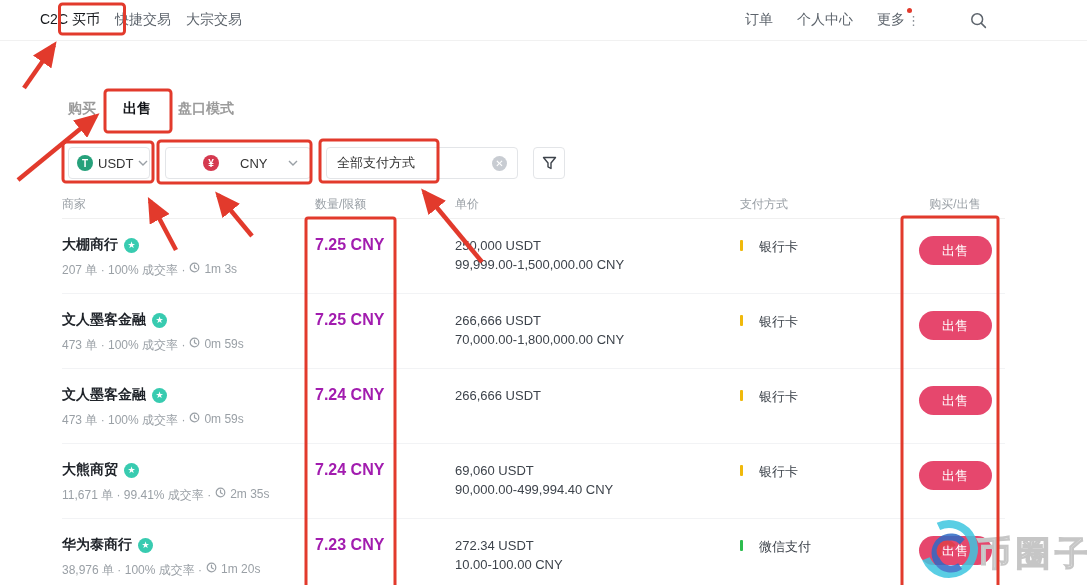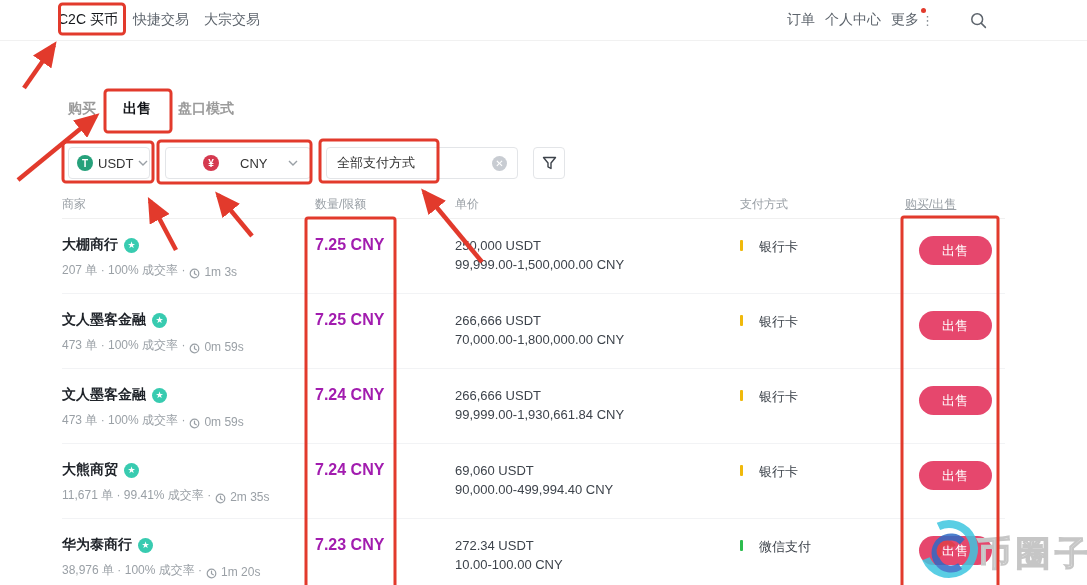--- a/index.html
+++ b/index.html
@@ -18,26 +18,26 @@
   body{
     position:relative;background:#fff;overflow:hidden;
     font-family:"Liberation Sans","DejaVu Sans",sans-serif;
     color:var(--text-dark);
   }
   
   .topbar{
     position:absolute;top:0;left:0;right:0;height:41px;
     border-bottom:1px solid #f1f1f1;
     display:flex;align-items:center;
-    padding:0 100px 0 58px;font-size:14px;
+    padding:0 100px 0 40px;font-size:14px;
   }
   .topnav{display:flex;gap:15px;align-items:center;color:#5d646c;}
   .topnav .nav-item{cursor:pointer;white-space:nowrap;}
   .topnav .nav-item.active{color:#15181c;}
-  .topnav-right{margin-left:auto;display:flex;gap:10px;align-items:center;color:#5d646c;}
+  .topnav-right{margin-left:auto;display:flex;gap:24px;align-items:center;color:#5d646c;}
   .more-wrap{position:relative;display:flex;align-items:center;}
   .red-dot{position:absolute;top:-3px;right:8px;width:5px;height:5px;border-radius:50%;background:#e23a2c;}
   .vdots{color:#8a9097;font-size:13px;margin-left:2px;letter-spacing:0;}
   .search-btn{margin-left:26px;display:flex;align-items:center;cursor:pointer;}
   
   .tabs{position:absolute;top:100px;left:68px;display:flex;gap:27px;align-items:center;
         font-size:14px;font-weight:700;color:#9b9b9b;}
   .tab{cursor:pointer;}
   .tab.active{color:#101216;}
   
@@ -56,27 +56,27 @@
   .amount-input-wrap input::placeholder{color:#c3c7cc;}
   .payment-select{width:192px;padding:0 10px;cursor:pointer;}
   .payment-select .val{flex:1;}
   .clear-icon{width:15px;height:15px;border-radius:50%;background:#c8ccd2;color:#fff;
               font-size:10px;line-height:15px;text-align:center;cursor:pointer;flex:0 0 auto;}
   .funnel-btn{width:32px;height:32px;justify-content:center;cursor:pointer;}
   
   .market-table{position:absolute;left:62px;top:196px;width:943px;}
   .thead,.row{display:grid;grid-template-columns:253px 140px 285px 165px 100px;}
   .thead{height:23px;font-size:12px;color:var(--text-gray);border-bottom:1px solid #f0f0f0;}
-  .thead .h-action{text-decoration:underline;}
+  .thead .h-action{text-align:center;}
   .row{height:75px;border-bottom:1px solid #f2f3f5;padding-top:17px;}
   .row:last-child{border-bottom:none;}
   .merchant-name{display:flex;align-items:center;gap:6px;font-size:14px;font-weight:700;cursor:pointer;}
   .badge{width:15px;height:15px;border-radius:50%;background:var(--badge);color:#fff;
          font-size:9px;display:flex;align-items:center;justify-content:center;flex:0 0 auto;}
-  .stats{margin-top:8px;font-size:12px;color:var(--text-gray);display:flex;align-items:flex-end;gap:4px;}
+  .stats{margin-top:8px;font-size:12px;color:var(--text-gray);display:flex;align-items:flex-start;gap:4px;}
   .price-cell{font-size:16px;font-weight:700;color:#a21caf;}
   .amount-cell{font-size:13px;color:var(--text-mid);line-height:19px;}
   .payment-cell{display:flex;align-items:flex-start;gap:16px;font-size:13px;color:var(--text-mid);padding-top:2px;}
   .pay-bar{width:3px;height:11px;border-radius:1px;margin-top:2px;flex:0 0 auto;}
   .action-cell{display:flex;justify-content:center;}
   .sell-btn{width:73px;height:29px;border:none;border-radius:15px;background:var(--pink);
             color:#fff;font-size:13px;cursor:pointer;font-family:inherit;}
   
   .annotations{position:absolute;top:0;left:0;z-index:100;pointer-events:none;}
   .ann-stroke{stroke:var(--annotation);fill:none;stroke-width:3px;}
@@ -224,21 +224,20 @@
         <svg width="11" height="11" viewBox="0 0 11 11">
           <circle cx="5.5" cy="5.5" r="4.3" fill="none" stroke="#9aa0a6" stroke-width="1.2"></circle>
           <path d="M5.5 3 V5.7 L7.3 6.8" fill="none" stroke="#9aa0a6" stroke-width="1.2" stroke-linecap="round"></path>
         </svg>
         <span>0m 59s</span>
       </div>
     </div>
     <div class="cell price-cell">7.24 CNY</div>
     <div class="cell amount-cell">
       <div>266,666 USDT</div>
-      <div>99,999.00-1,930,661.84 CNY</div>
     </div>
     <div class="cell payment-cell">
       <span class="pay-bar" style="background: rgb(240, 185, 11);"></span>
       <span>银行卡</span>
     </div>
     <div class="cell action-cell">
       <button class="sell-btn">出售</button>
     </div>
   </div>
 

